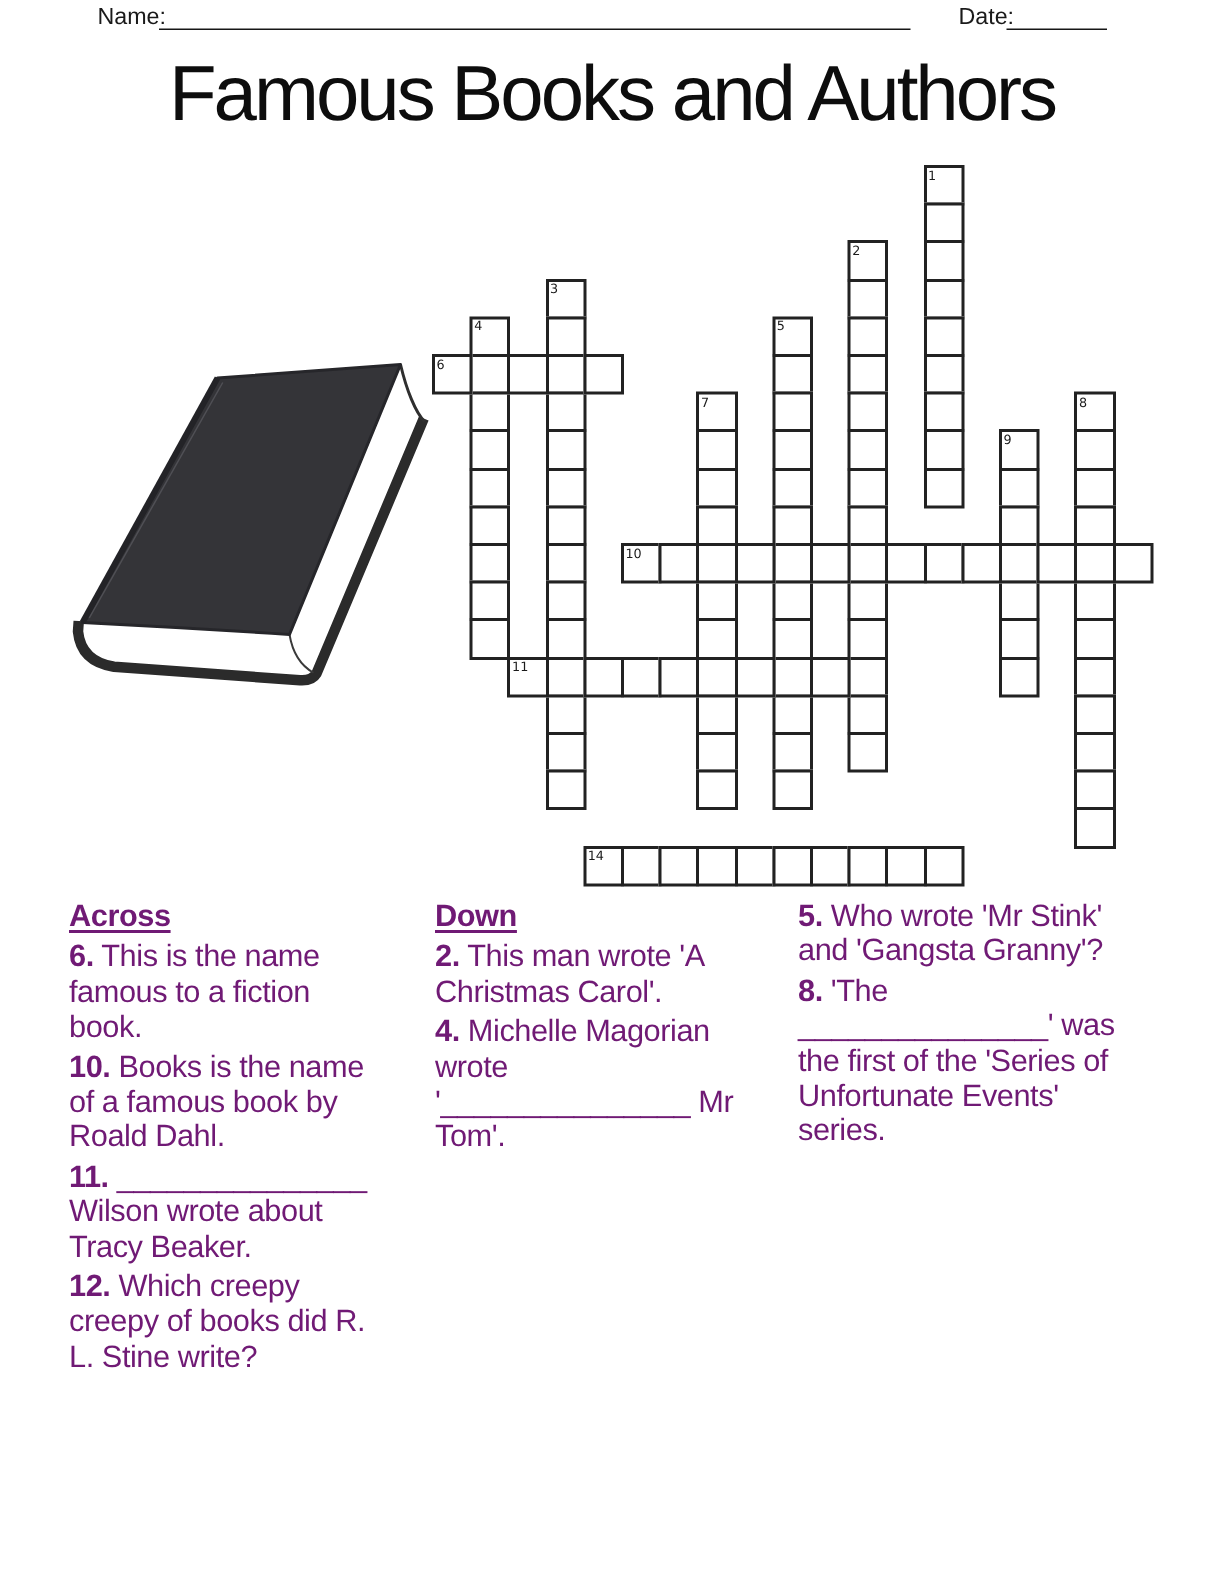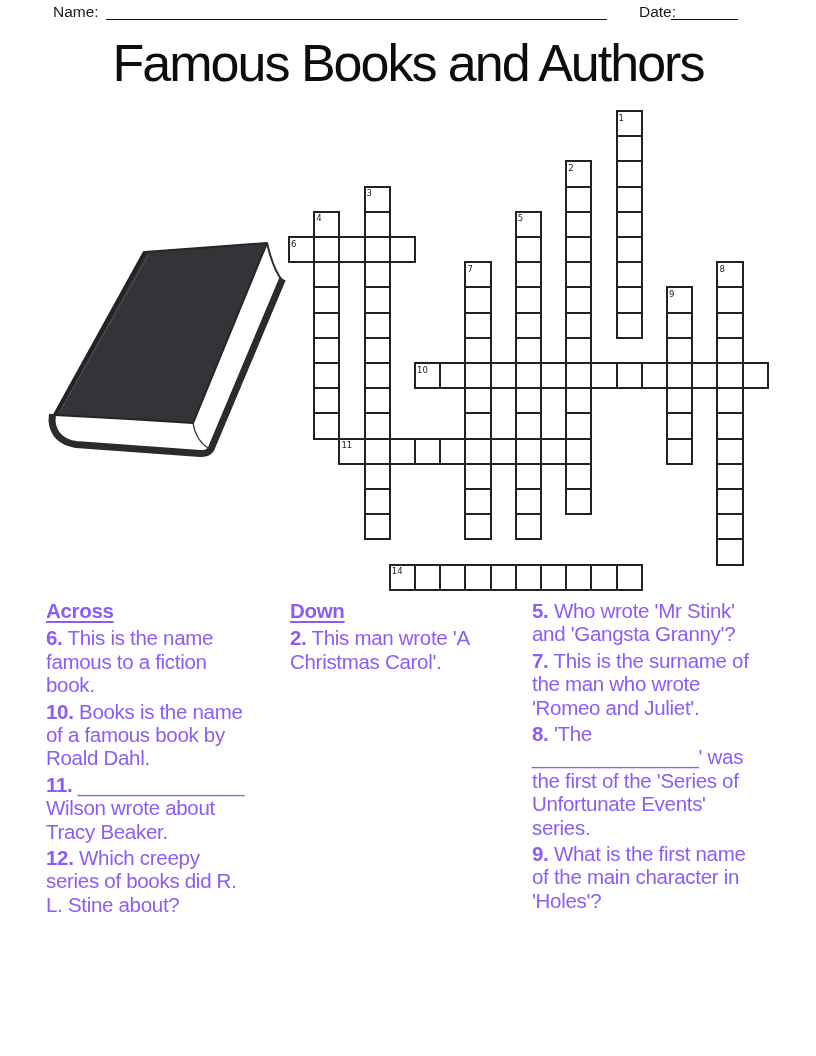--- a/index.html
+++ b/index.html
@@ -15,34 +15,34 @@
   }
   #book-svg{position:absolute;left:40px;top:235px;}
   #grid-layer{position:absolute;left:0;top:0;width:816px;height:1056px;}
   .grid-cell{
     position:absolute;background:#fff;border:2px solid #222;box-sizing:border-box;
   }
   .cell-num{
     position:absolute;z-index:2;font-size:8.5px;line-height:1;color:#1a1a1a;
     font-family:"DejaVu Sans",sans-serif;
   }
-  .clue-col{position:absolute;top:599px;font-size:20.5px;line-height:23.4px;letter-spacing:-0.3px;color:#8b5cf6;}
+  .clue-col{position:absolute;top:599px;font-size:20.5px;line-height:23.4px;letter-spacing:-0.3px;color:#701a75;}
   .clue-heading{
     font-weight:bold;text-decoration:underline;text-decoration-thickness:2px;
     text-underline-offset:3px;margin:0 0 4px 0;
   }
   .clue{margin:0 0 3px 0;}
   .clue b{font-weight:bold;}
 </style>
 </head>
 <body>
 
 <div id="page">
 
-  <span class="hdr-label" style="left:53px;">Name:</span>
+  <span class="hdr-label" style="left:65px;">Name:</span>
   <div class="hline" style="left:106px;width:501px;"></div>
   <span class="hdr-label" style="left:639px;">Date:</span>
   <div class="hline" style="left:671px;width:67px;"></div>
 
   <div class="title">Famous Books and Authors</div>
 
   <svg id="book-svg" width="252" height="228" viewBox="0 0 252 228">
 
     <path d="M 227,8 C 232,24 238,38 242,45 L 171,214 Q 167,218 159,217.5
              L 36,208.5 Q 16,205 13,186 L 14,178 Z" fill="#ffffff"></path>
@@ -190,26 +190,25 @@
       <div class="grid-cell" style="left: 565.2px; top: 563.6px; height: 27.2px; width: 27.2px;"></div>
       <div class="grid-cell" style="left: 590.4px; top: 563.6px; height: 27.2px; width: 27.2px;"></div>
       <div class="grid-cell" style="left: 615.6px; top: 563.6px; height: 27.2px; width: 27.2px;"></div>
     </div>
 
   <div class="clue-col" id="clue-col-0" style="left:46px;width:204px;">
       <div class="clue-heading">Across</div>
       <p class="clue"><b>6.</b><span> This is the name famous to a fiction book.</span></p>
       <p class="clue"><b>10.</b><span> Books is the name of a famous book by Roald Dahl.</span></p>
       <p class="clue"><b>11.</b><span> _______________ Wilson wrote about Tracy Beaker.</span></p>
-      <p class="clue"><b>12.</b><span> Which creepy series of books did R. L. Stine about?</span></p>
+      <p class="clue"><b>12.</b><span> Which creepy creepy of books did R. L. Stine write?</span></p>
     </div>
   <div class="clue-col" id="clue-col-1" style="left:290px;width:213px;">
       <div class="clue-heading">Down</div>
       <p class="clue"><b>2.</b><span> This man wrote 'A Christmas Carol'.</span></p>
+      <p class="clue"><b>4.</b><span> Michelle Magorian wrote '_______________ Mr Tom'.</span></p>
     </div>
   <div class="clue-col" id="clue-col-2" style="left:532px;width:232px;">
       <p class="clue"><b>5.</b><span> Who wrote 'Mr Stink' and 'Gangsta Granny'?</span></p>
-      <p class="clue"><b>7.</b><span> This is the surname of the man who wrote 'Romeo and Juliet'.</span></p>
       <p class="clue"><b>8.</b><span> 'The _______________' was the first of the 'Series of Unfortunate Events' series.</span></p>
-      <p class="clue"><b>9.</b><span> What is the first name of the main character in 'Holes'?</span></p>
     </div>
 
 </div>
 
 </body></html>

